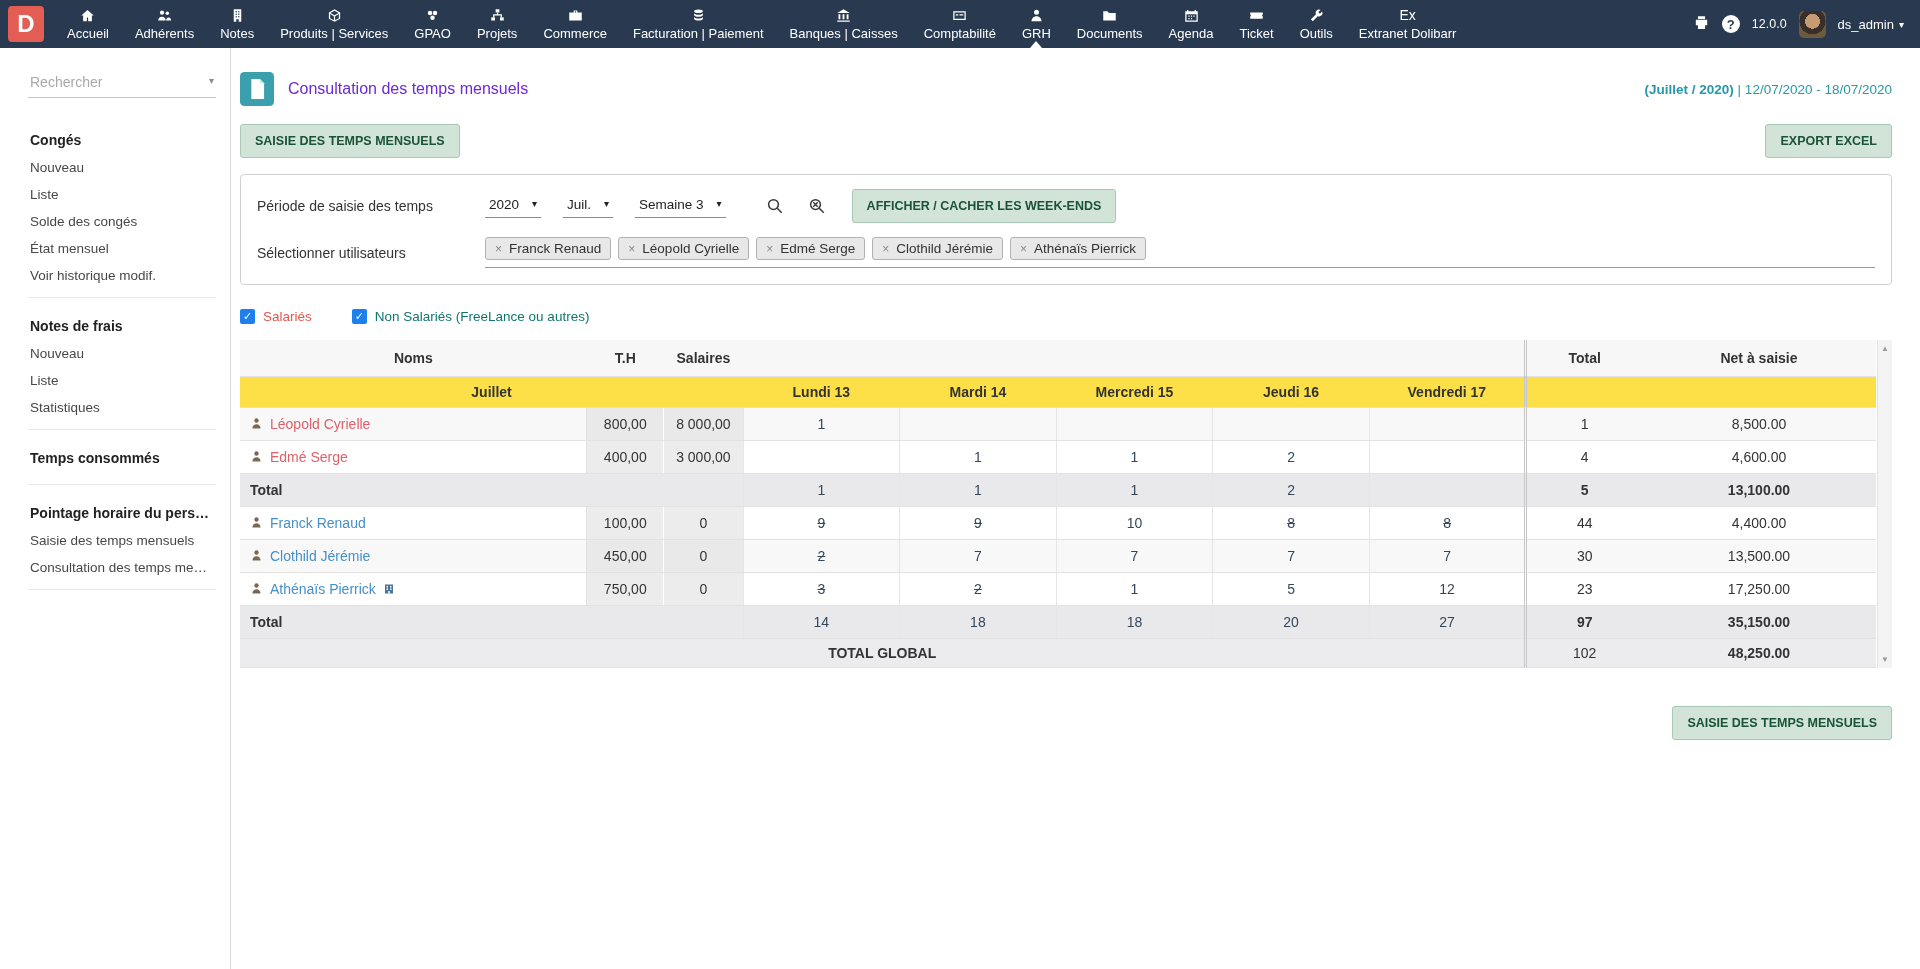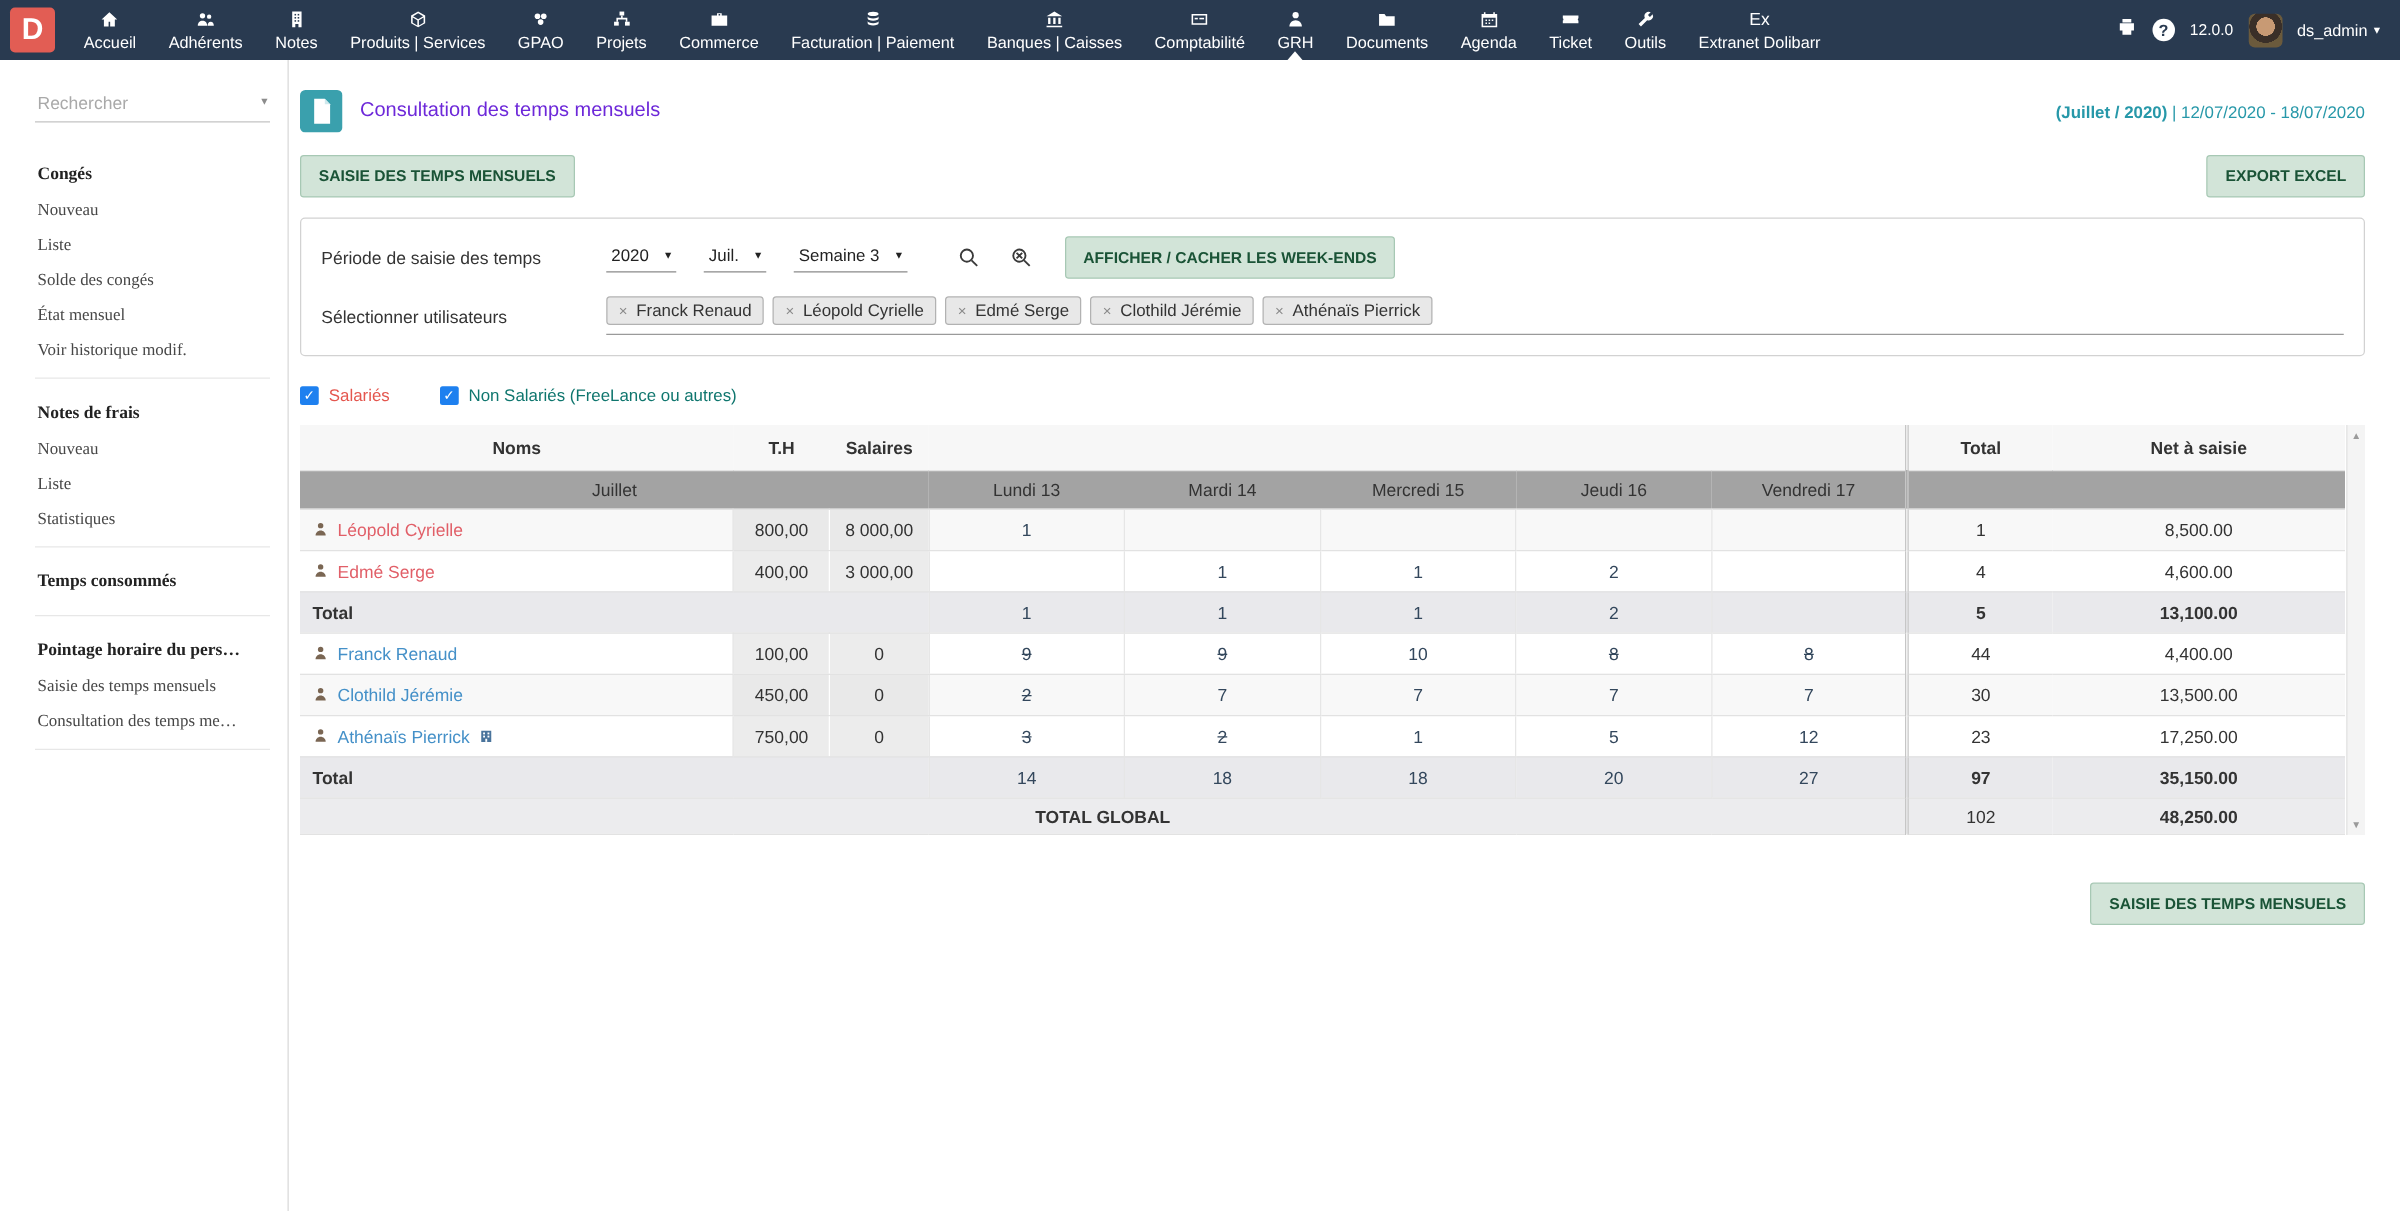--- a/index.html
+++ b/index.html
@@ -33,21 +33,21 @@
   .username .caret { font-size:10px; }
 
   
   .sidebar { position:absolute; top:48px; left:16px; bottom:0; width:215px; background:#fff;
     border-right:1px solid #d9d9d9; padding:24px 14px 0 12px; }
   .search-wrap { position:relative; border-bottom:1px solid #c4c4c4; padding-bottom:5px; }
   .search-wrap input { width:100%; border:none; outline:none; font-size:14px; color:#333;
     font-family:"Liberation Sans", sans-serif; padding:2px 18px 2px 2px; background:transparent; }
   .search-wrap input::placeholder { color:#a9a9a9; }
   .search-caret { position:absolute; right:2px; top:3px; font-size:10px; color:#8c8c8c; }
-  .side-section { padding:10px 0 14px 2px; border-bottom:1px solid #e7e7e7;font-family:Liberation Serif, serif; }
+  .side-section { padding:10px 0 14px 2px; border-bottom:1px solid #e7e7e7; }
   .side-section:first-of-type { margin-top:14px; }
   .side-title { font-size:14px; font-weight:bold; color:#222; margin:10px 0 4px; }
   .side-item { font-size:13.5px; color:#474747; margin-top:12px; cursor:pointer; }
 
   
   .main { position:absolute; top:48px; left:208px; right:0; bottom:0; padding:24px 28px 0 32px; }
   .title-row { display:flex; align-items:center; }
   .title-icon { width:34px; height:34px; }
   .page-title { margin-left:14px; font-size:16px; color:#6d28d9; }
   .period { margin-left:auto; font-size:13.5px; color:#2798a9; }
@@ -79,21 +79,21 @@
   .checkbox { width:15px; height:15px; background:#1e80ef; border-radius:2px; color:#fff;
     font-size:11px; display:flex; align-items:center; justify-content:center; }
   .check-label-red { color:#e4564e; font-size:13.5px; }
   .check-label-blue { color:#0f766e; font-size:13.5px; }
 
   
   .table-wrap { position:relative; margin-top:16px; padding-right:16px; }
   table { width:100%; border-collapse:collapse; table-layout:fixed; font-size:14px; }
   th, td { height:33px; text-align:center; vertical-align:middle; border-bottom:1px solid #e2e2e2; }
   thead tr.h1 th { background:#f7f7f7; font-weight:bold; color:#333; height:36px; }
-  thead tr.h2 th { background:#a3a3a3; font-weight:normal; color:#333; height:31px; }
+  thead tr.h2 th { background:#fde047; font-weight:bold; color:#333; height:31px; }
   td.name-cell { text-align:left; padding-left:10px; }
   .name-inner { display:flex; align-items:center; gap:7px; }
   .name-inner svg.person { width:13px; height:13px; flex-shrink:0; }
   .name-inner svg.building { width:12px; height:12px; }
   a.user-link { text-decoration:none; cursor:pointer; }
   a.user-link.red { color:#e15f68; }
   a.user-link.blue { color:#4490c8; }
   td.gray-col { background:#ececec; }
   tr.odd td { background:#f8f8f8; }
   tr.odd td.gray-col { background:#e9e9e9; }

